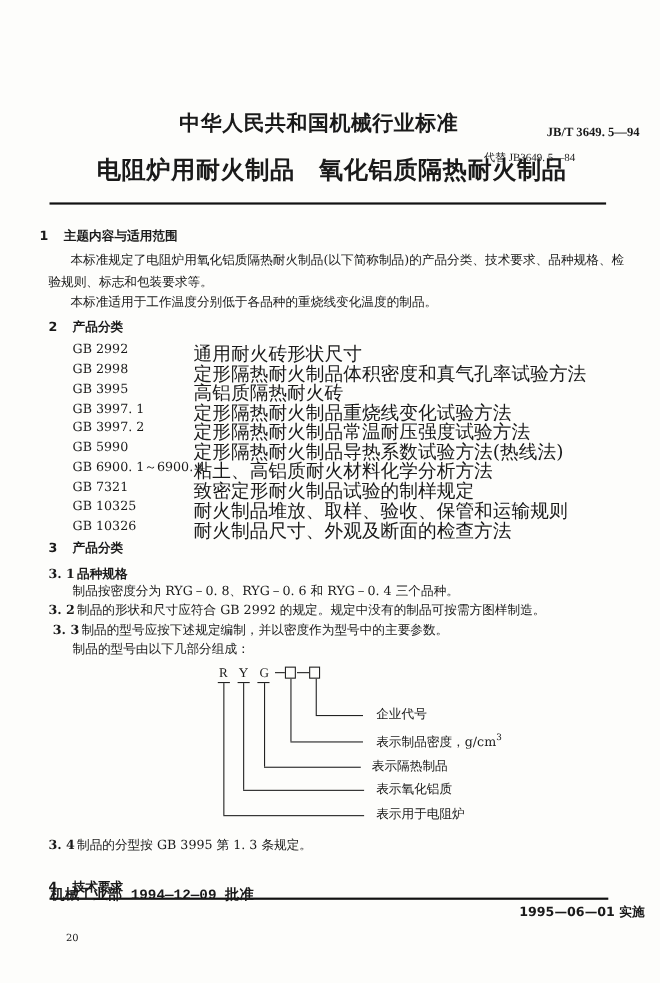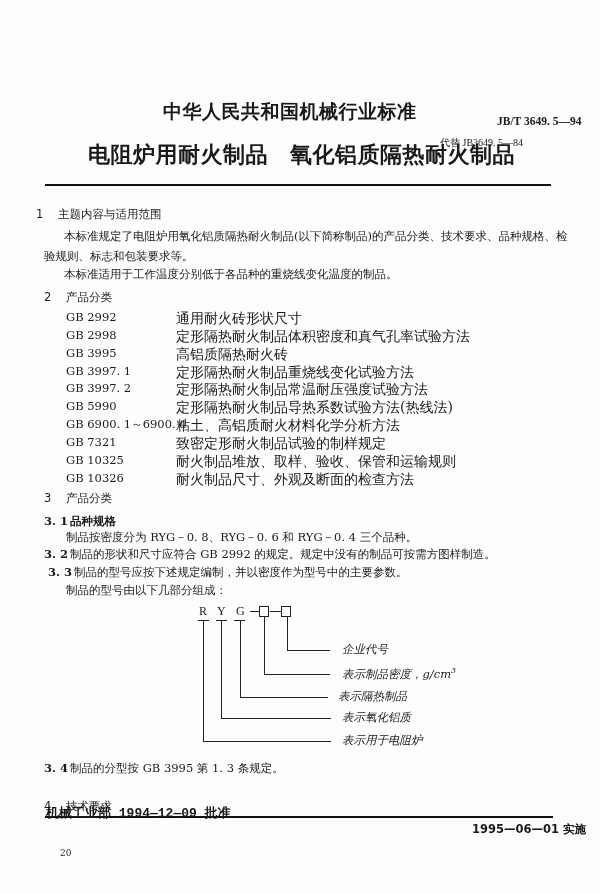--- a/index.html
+++ b/index.html
@@ -9,31 +9,31 @@
   }
   .abs { position:absolute; white-space:nowrap; }
   .sans { font-family: "DejaVu Sans", "Liberation Sans", sans-serif; }
   .serif { font-family: "Liberation Serif", "DejaVu Serif", serif; }
   .std-org { left:144px; top:99px; font-size:19px; font-weight:bold; letter-spacing:0.5px;margin-left:19px; }
   .std-title { left:88px; top:140px; font-size:22px; font-weight:bold; letter-spacing:0.5px; }
   .std-title .gap { display:inline-block; width:22px; }
   .std-code { left:464px; top:115px; font-size:11.5px; font-weight:bold;margin-left:33px; }
   .std-replace { left:440px; top:136px; font-size:10px; }
   .rule { position:absolute; background:#111; }
-  .h-sec { font-size:11.5px; font-weight:normal; }
+  .h-sec { font-size:11.5px; font-weight:bold; }
   .h-sec .num { display:inline-block; width:22px; }
   .para { font-size:11.5px; }
   .ref-code { left:66px; font-size:11.5px; }
-  .ref-title { left:176px; font-size:14px; }
+  .ref-title { left:176px; font-size:17px; }
   .sub .num { display:inline-block; width:26px; font-weight:bold; }
   .diag-letter { font-size:12px; }
   .vline { position:absolute; width:1px; background:#222; }
   .hline { position:absolute; height:1px; background:#222; }
   .box { position:absolute; width:8px; height:9px; border:1px solid #222; }
-  .diag-label { font-size:11.5px;font-style:italic; }
+  .diag-label { font-size:11.5px; }
   .footer-left { left:46px; top:804px; font-size:13px; font-weight:bold;font-family:Liberation Mono, monospace; }
   .footer-right { left:472px; top:822px; font-size:11.5px; font-weight:bold; }
   .page-num { left:60px; top:848px; font-size:9px; }
 </style>
 </head>
 <body>
 
 <div class="abs sans std-org">中华人民共和国机械行业标准</div>
 <div class="abs sans std-title"><span>电阻炉用耐火制品</span><span class="gap"></span><span>氧化铝质隔热耐火制品</span></div>
 <div class="abs serif std-code">JB/T 3649. 5—94</div>

